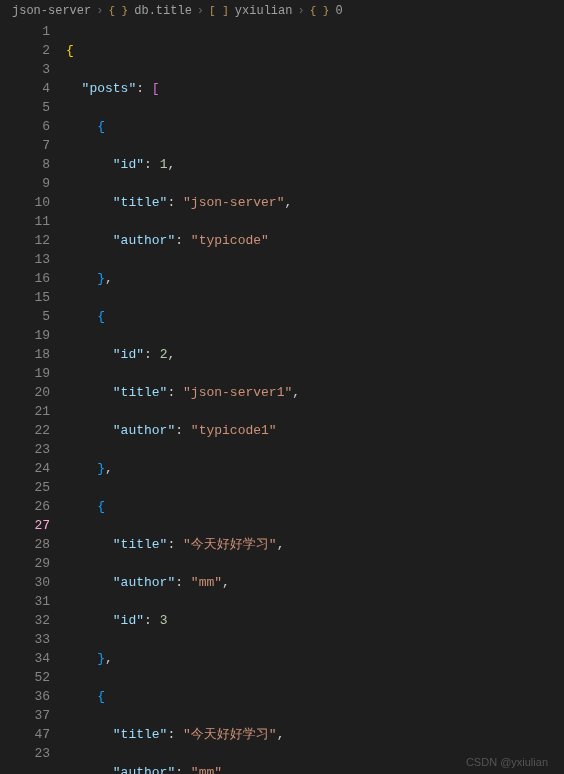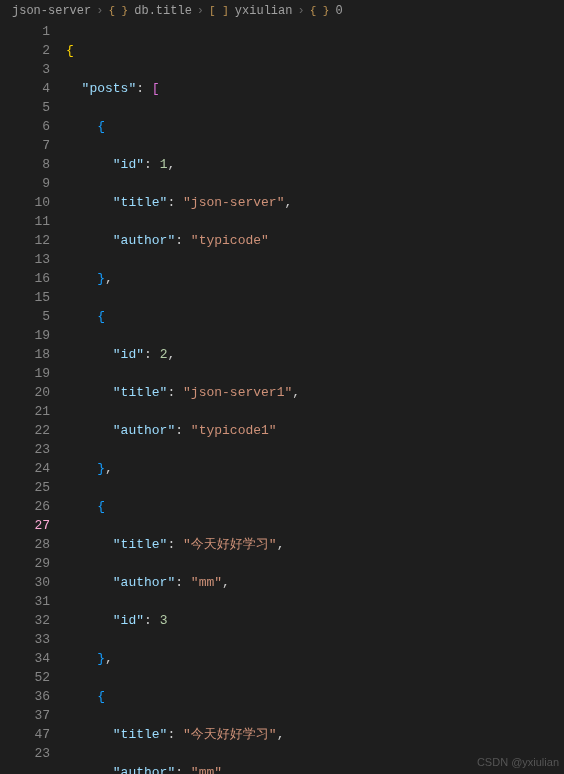--- a/index.html
+++ b/index.html
@@ -54,21 +54,21 @@
   }
   .brace  { color:#ffd602; }
   .brace2 { color:#da70d6; }
   .brace3 { color:#179fff; }
   .key    { color:#9cdcfe; }
   .str    { color:#ce9178; }
   .num    { color:#b5cea8; }
   .punct  { color:#cccccc; }
   .watermark{
     position:absolute;
-    right:5px;
+    right:16px;
     bottom:6px;
     font-size:11px;
     color:#555;
     font-family: Arial, sans-serif;
   }
 </style>
 </head>
 <body>
 
 <div class="breadcrumbs">

